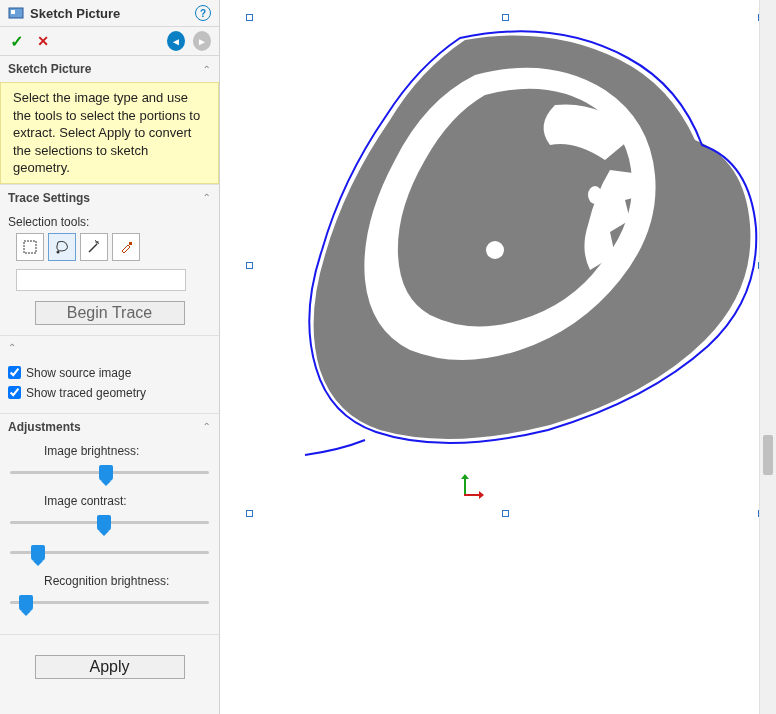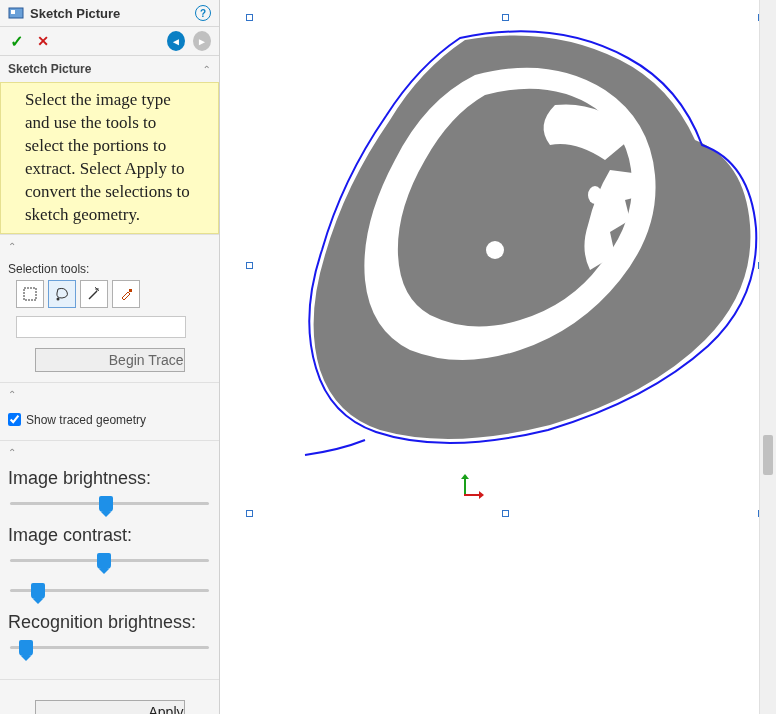--- a/index.html
+++ b/index.html
@@ -13,33 +13,33 @@
 .actions-row .spacer { flex: 1; }
 .icon-btn { width: 18px; height: 18px; display: flex; align-items: center; justify-content: center; cursor: pointer; }
 .check-icon { color: #0a9a0a; font-size: 16px; font-weight: bold; }
 .x-icon { color: #cc1a1a; font-size: 14px; font-weight: bold; }
 .nav-btn { width: 20px; height: 20px; border-radius: 50%; background: #0a7fc4; display: flex; align-items: center; justify-content: center; color: #fff; font-size: 10px; }
 .nav-btn.disabled { background: #c0c0c0; }
 .section { border-bottom: 1px solid #e0e0e0; }
 .section-header { display: flex; align-items: center; padding: 6px 8px; cursor: pointer; }
 .section-header .label { flex: 1; font-weight: bold; font-size: 12px; color: #444; }
 .section-header .chevron { color: #888; font-size: 10px; }
-.hint-box { background: #fffcc4; border: 1px solid #e6e090; padding: 6px 24px; font-size: 17px; line-height: 1.35; color: #222; font-family: Liberation Serif, serif; }
+.hint-box { background: #fffcc4; border: 1px solid #e6e090; padding: 6px 12px; font-size: 13px; line-height: 1.35; color: #222; }
 .section-body { padding: 4px 8px 10px 8px; }
 .sub-label { font-size: 12px; color: #333; margin-bottom: 4px; }
 .tool-row { display: flex; gap: 4px; margin: 4px 0 0 8px; }
 .tool-btn { width: 28px; height: 28px; border: 1px solid #b0b0b0; background: #fff; display: flex; align-items: center; justify-content: center; cursor: pointer; }
 .tool-btn.active { border: 1px solid #6aa0d8; background: #e6f1fb; }
 .selection-field { margin: 8px 0 0 8px; width: 170px; height: 22px; background: #fff; border: 1px solid #c8c8c8; }
-.btn { display: block; margin: 10px auto 0 auto; width: 150px; height: 24px; border: 1px solid #aaa; background: #eee; color: #666; font-size: 14px; cursor: pointer; text-align: right; }
+.btn { display: block; margin: 10px auto 0 auto; width: 150px; height: 24px; border: 1px solid #aaa; background: #eee; color: #666; font-size: 16px; cursor: pointer; }
 .btn.enabled { background: #f0f0f0; color: #222; }
 .check-row { display: flex; align-items: center; gap: 5px; padding: 3px 0; }
 .check-row input { width: 13px; height: 13px; }
 .slider-group { margin-bottom: 12px; }
-.slider-label { font-size: 18px; color: #333; margin-bottom: 6px; }
+.slider-label { font-size: 12px; color: #333; margin-bottom: 6px; margin-left: 36px; }
 .slider { position: relative; height: 18px; margin: 0 2px; }
 .slider-track { position: absolute; top: 7px; left: 0; right: 0; height: 3px; background: #c8c8c8; border-radius: 2px; }
 .slider-thumb { position: absolute; top: 1px; width: 14px; height: 16px; background: #1e90e8; border-radius: 2px 2px 4px 4px; transform: translateX(-50%); }
 .slider-thumb::after { content: ''; position: absolute; bottom: -5px; left: 2px; width: 0; height: 0; border-left: 5px solid transparent; border-right: 5px solid transparent; border-top: 5px solid #1e90e8; }
 .apply-row { display: flex; justify-content: center; padding: 10px 9px; }
 .canvas { flex: 1; position: relative; background: #fff; }
 .sel-handle { position: absolute; width: 7px; height: 7px; background: #fff; border: 1px solid #3173c8; }
 .origin { position: absolute; left: 244px; top: 494px; }
 .origin .axis-y { position: absolute; width: 2px; height: 16px; background: #1aa01a; left: 0; top: -16px; }
 .origin .axis-y::before { content: ''; position: absolute; top: -4px; left: -3px; border-left: 4px solid transparent; border-right: 4px solid transparent; border-bottom: 5px solid #1aa01a; }
@@ -79,20 +79,21 @@
   <div class="section">
     <div class="section-header">
       <span class="label">Sketch Picture</span>
       <span class="chevron">⌃</span>
     </div>
     <div class="hint-box">Select the image type and use the tools to select the portions to extract. Select Apply to convert the selections to sketch geometry.</div>
   </div>
 
   <div class="section">
     <div class="section-header">
+      <span class="label">Trace Settings</span>
       <span class="chevron">⌃</span>
     </div>
     <div class="section-body">
       <div class="sub-label">Selection tools:</div>
       <div class="tool-row">
         <div class="tool-btn">
           <svg width="18" height="18">
               <rect x="3" y="3" width="12" height="12" fill="none" stroke="#333" stroke-dasharray="2 1"></rect>
             </svg>
         </div>
@@ -120,27 +121,32 @@
     </div>
   </div>
 
   <div class="section">
     <div class="section-header">
       <span class="chevron">⌃</span>
     </div>
     <div class="section-body">
       <label class="check-row">
         <input type="checkbox" checked="" style="">
+        <span>Show source image</span>
+      </label>
+      <label class="check-row">
+        <input type="checkbox" checked="" style="">
         <span>Show traced geometry</span>
       </label>
     </div>
   </div>
 
   <div class="section">
     <div class="section-header">
+      <span class="label">Adjustments</span>
       <span class="chevron">⌃</span>
     </div>
     <div class="section-body">
       <div class="slider-group">
         <div class="slider-label">Image brightness:</div>
         <div class="slider">
           <div class="slider-track"></div>
             <div class="slider-thumb" style="left: 48%;"></div>
         </div>
       </div>

